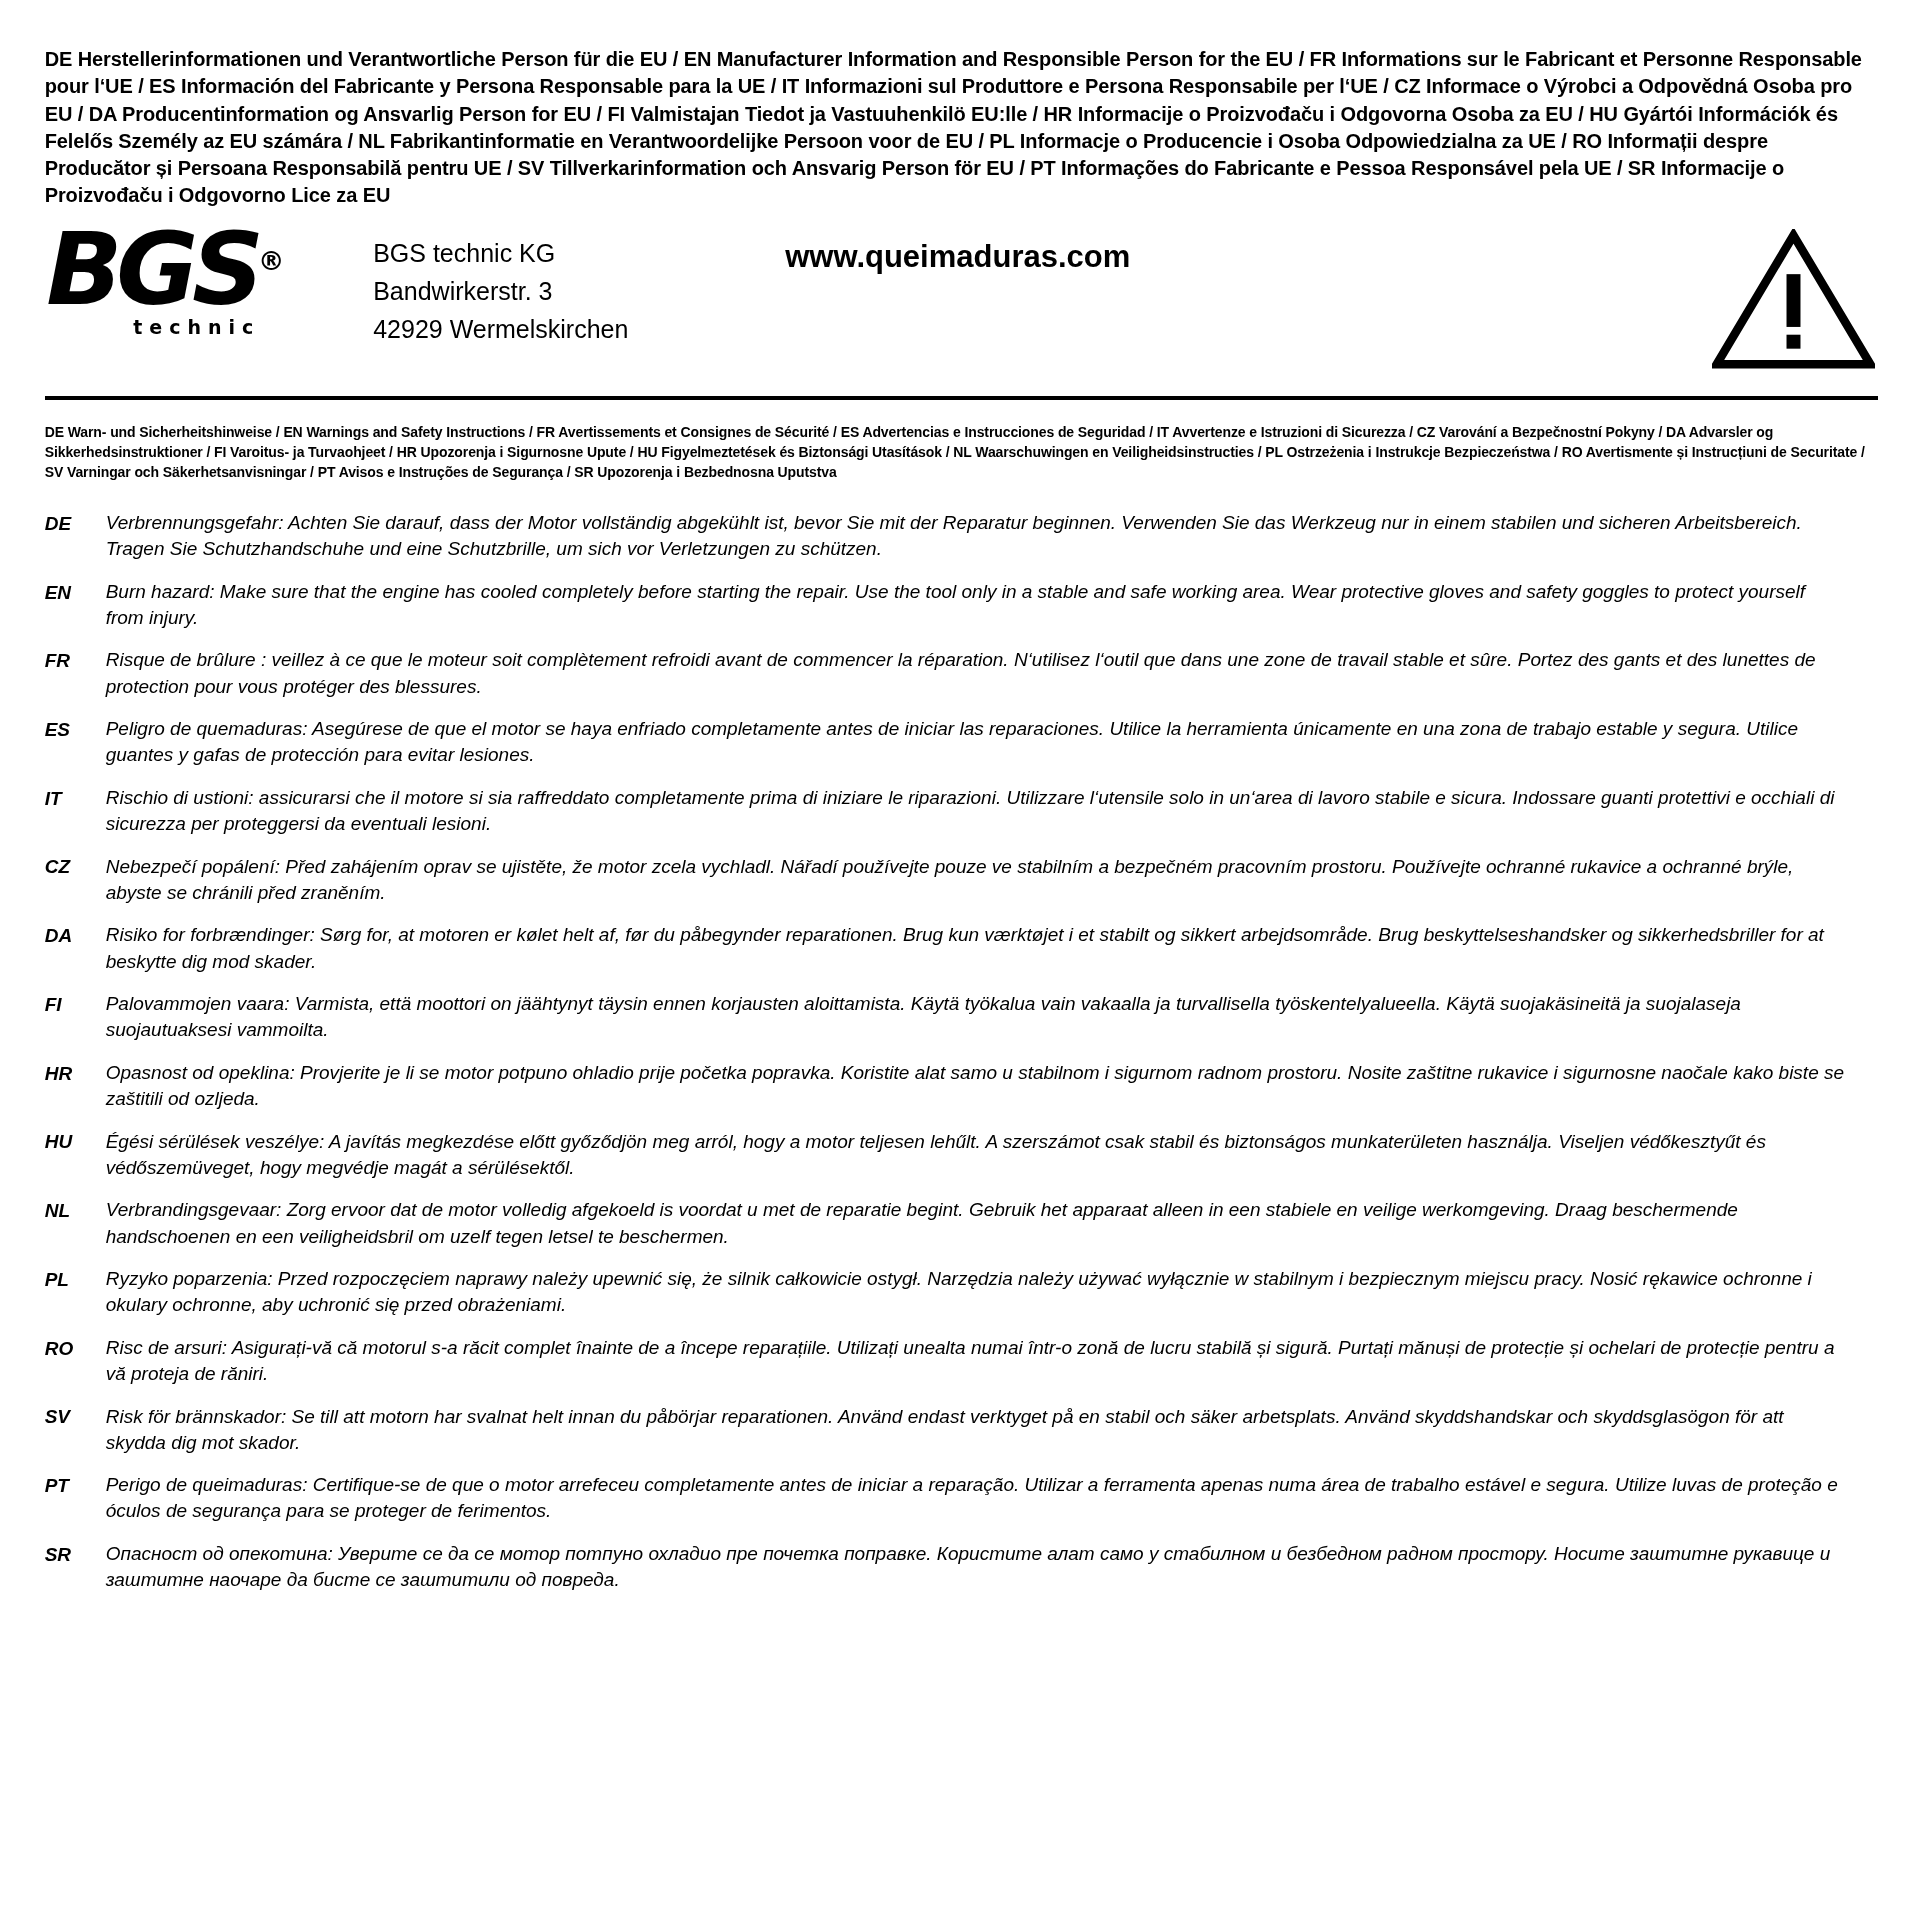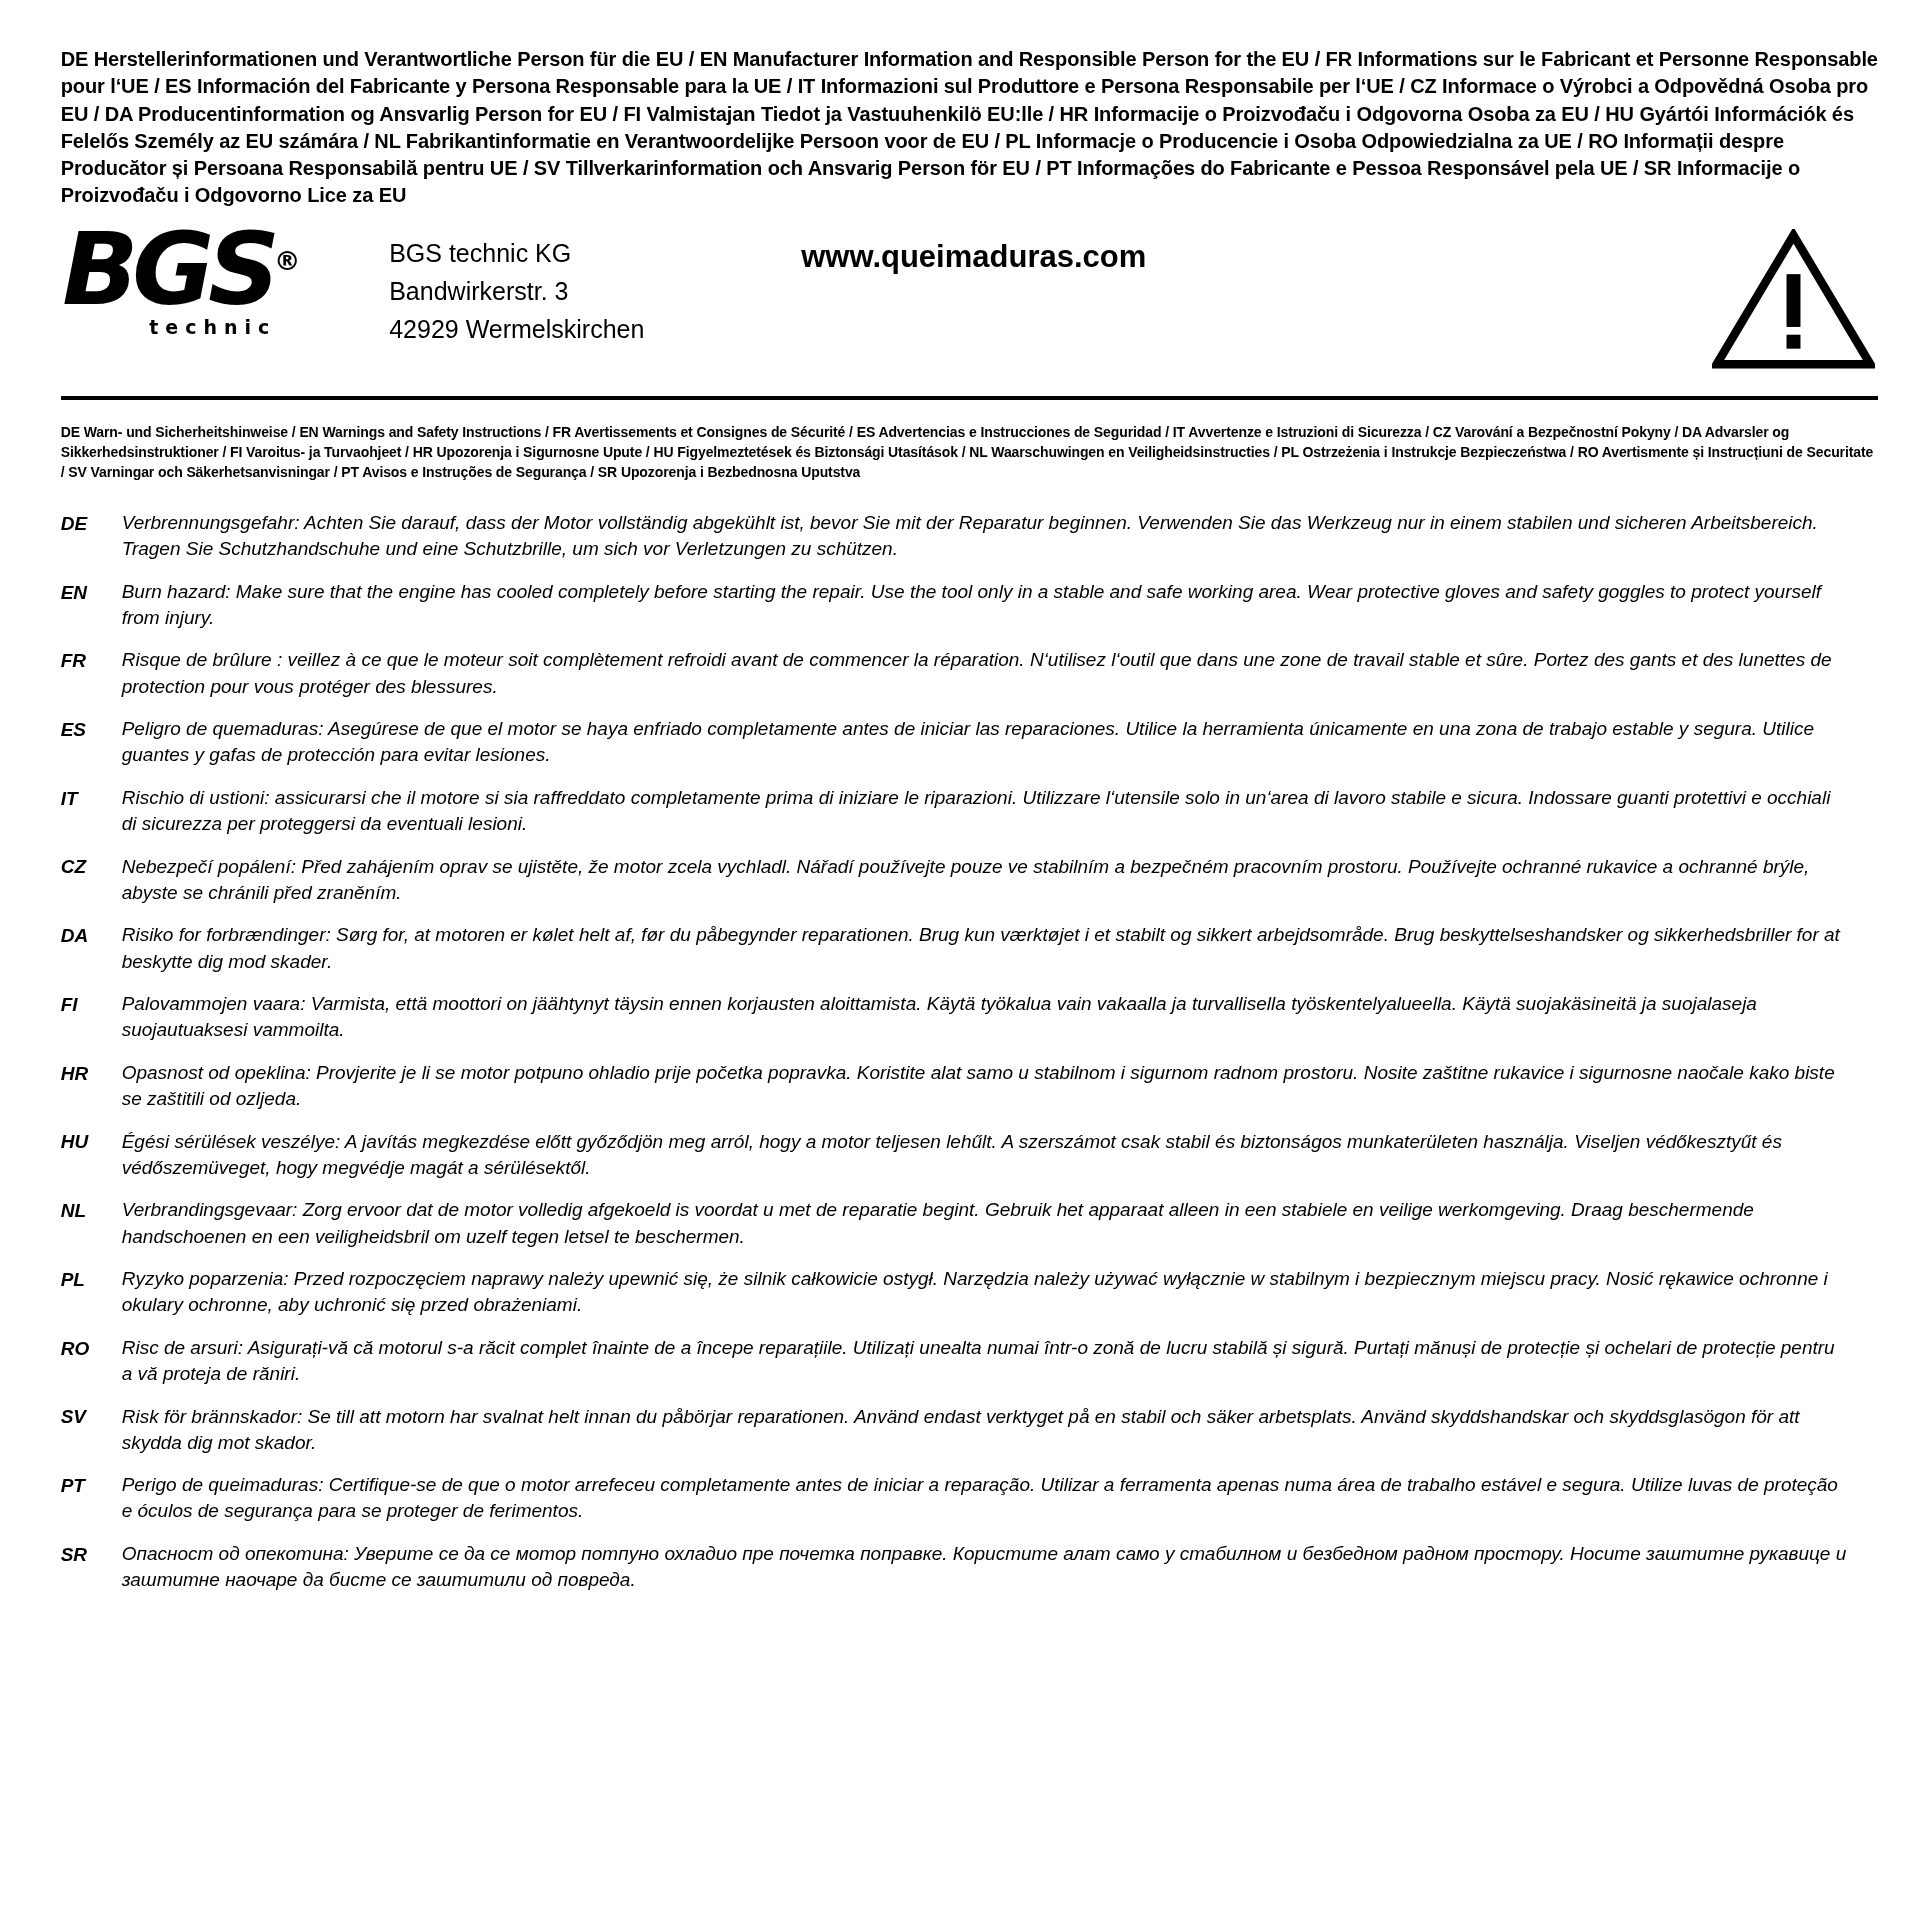--- a/index.html
+++ b/index.html
@@ -11,21 +11,21 @@
     width: 1930px;
     height: 1930px;
     font-family: "Liberation Sans", sans-serif;
     color: #000000;
     -webkit-font-smoothing: antialiased;
   }
   .page {
     box-sizing: border-box;
     width: 1930px;
     height: 1412px;
-    padding: 37px 47px 0 56px;
+    padding: 37px 47px 0 40px;
     position: relative;
   }
 
   
   .manufacturer-header {
     font-size: 20px;
     font-weight: bold;
     line-height: 1.36;
     letter-spacing: -0.1px;
     margin: 9.3px 0 0 0;

